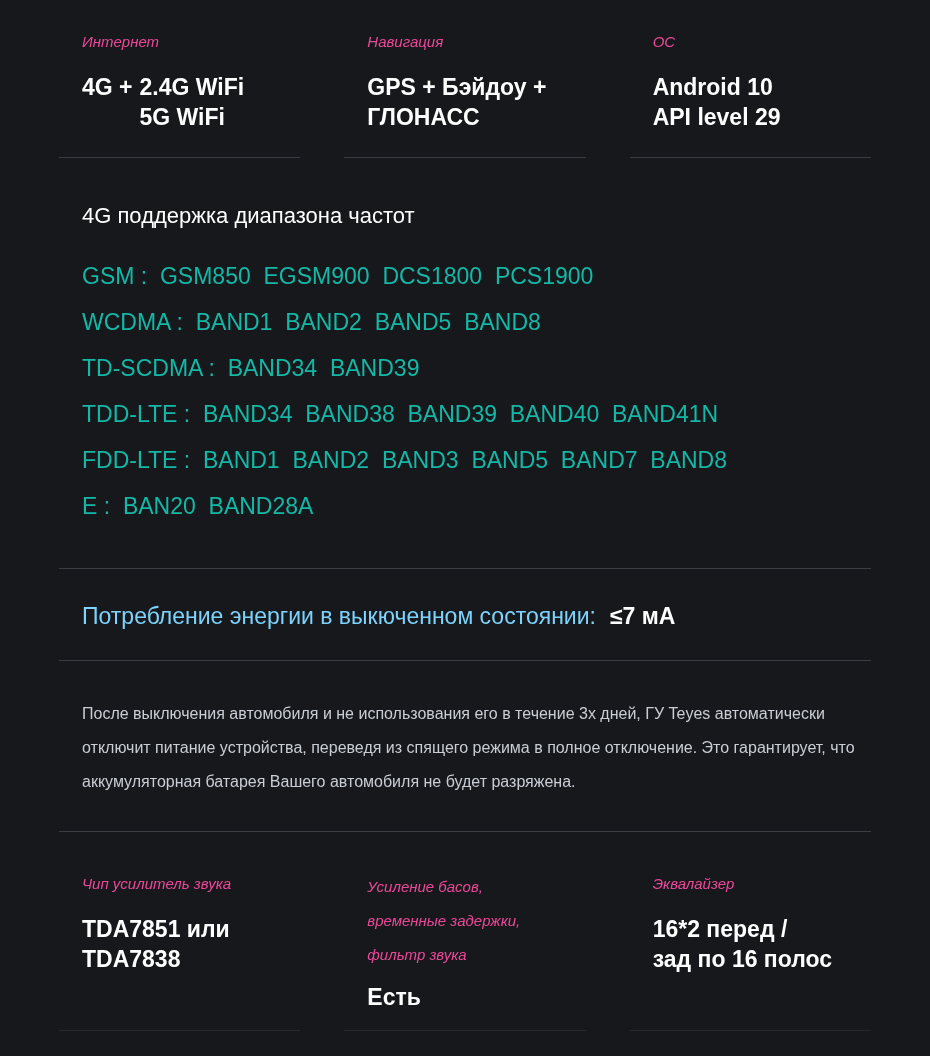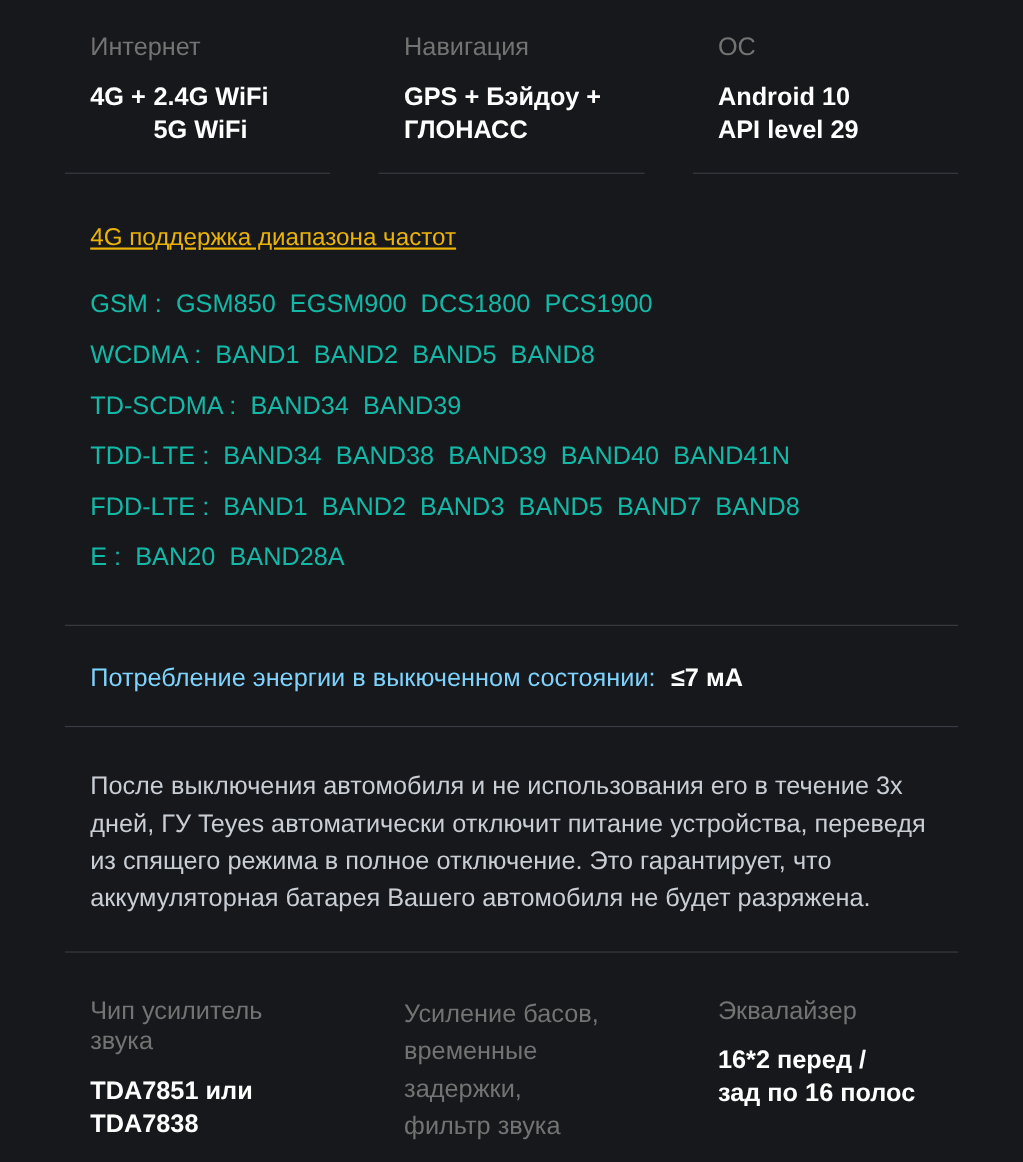--- a/index.html
+++ b/index.html
@@ -8,40 +8,40 @@
     font-family:"Liberation Sans", sans-serif; position:relative;
     -webkit-font-smoothing:antialiased;
   }
   .content { margin:0 59px; width:812px; }
 
   
   .cols3 { display:grid; grid-template-columns:repeat(3,1fr); column-gap:44px; }
   .col { border-bottom:1px solid #3a3d43; padding:28px 0 0 23px; box-sizing:border-box; min-height:158px; }
   .bottom .col { border-bottom:1px solid #26282d; padding-top:38px; min-height:199px; }
 
-  .label { color:#737373; font-size:23px; line-height:28px; font-weight:400; }
+  .label { color:#ec4899; font-size:15px; line-height:28px; font-weight:400;font-style:italic; }
   .label.multi { line-height:34px; }
   .value { color:#ffffff; font-size:23px; line-height:30px; font-weight:700; margin-top:16px; }
   .value div { white-space:nowrap; }
   .inet-value { display:flex; }
   .inet-prefix { margin-right:7px; white-space:nowrap; }
 
   
   .section { border-bottom:1px solid #3a3d43; padding-left:23px; box-sizing:border-box; }
   .bands { padding-top:44px; padding-bottom:37px; }
-  .bands-title { color:#eab308; font-size:22px; line-height:28px; margin-bottom:32px;text-decoration:underline; }
+  .bands-title { color:#ffffff; font-size:22px; line-height:28px; margin-bottom:32px; }
   .band-row { color:#14b8a6; font-size:23px; line-height:28px; margin-bottom:18px; white-space:pre-wrap; }
   .band-row:last-child { margin-bottom:11px; }
 
   .power { padding-top:33px; padding-bottom:30px; font-size:23px; line-height:28px; }
   .power-label { color:#7dd3fc; }
   .power-value { color:#ffffff; font-weight:700; margin-left:14px;margin-top:36px; }
 
   .note { padding-top:36px; padding-bottom:32px; }
-  .note p { margin:0; color:#c9ced5; font-size:23px; line-height:34px; font-weight:400; width:789px; }
+  .note p { margin:0; color:#c9ced5; font-size:16px; line-height:34px; font-weight:400; width:789px; }
 </style>
 </head>
 <body>
 
 <div class="page">
   <div class="content">
 
     <div class="cols3">
       <div class="col">
         <div class="label">Интернет</div>

